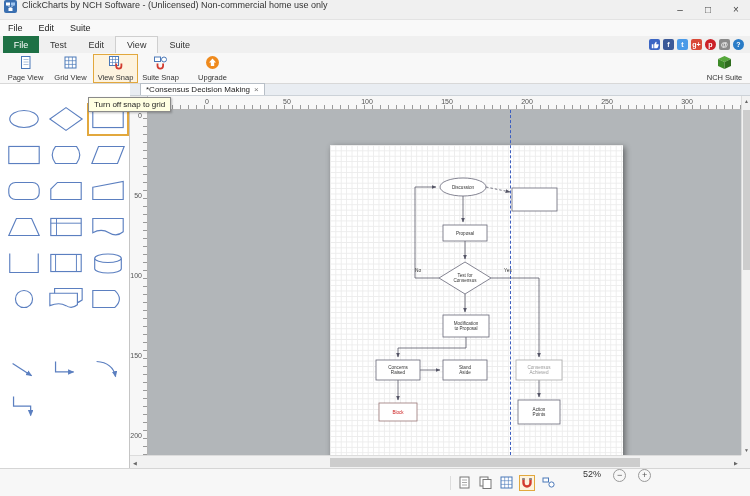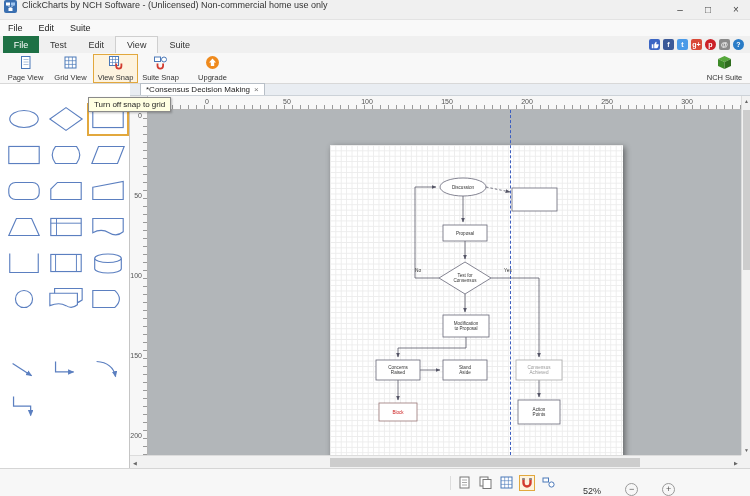--- a/index.html
+++ b/index.html
@@ -69,21 +69,21 @@
 .hthumb{position:absolute;left:200px;top:2px;width:310px;height:9px;background:#cdcdcd}
 .harrow{position:absolute;top:0;width:10px;height:13px;font-size:5px;color:#666;display:flex;align-items:center;justify-content:center}
 .scroll-corner{position:absolute;left:741px;top:455px;width:9px;height:13px;background:#f2f2f2}
 
 .statusbar{position:absolute;left:0;top:468px;width:750px;height:28px;background:#f7f7f7;border-top:1px solid #d5d5d5}
 .sb-msg{position:absolute;left:5px;top:0;height:100%;display:flex;align-items:center;font-size:9px;color:#222}
 .sb-icons{position:absolute;left:450px;top:0;height:100%;display:flex;align-items:center;gap:5px}
 .sbi{width:16px;height:16px;display:flex;align-items:center;justify-content:center;border:1px solid transparent}
 .sbi.active{background:#fdf3df;border-color:var(--selection-orange)}
 .sb-sep{width:1px;height:14px;background:#ddd}
-.sb-zoom{position:absolute;left:583px;top:0;height:100%;display:flex;align-items:flex-end;gap:24px}
+.sb-zoom{position:absolute;left:583px;top:0;height:100%;display:flex;align-items:flex-start;gap:12px}
 .zoom-pct{font-size:9px;color:#333}
 .zbtn{width:13px;height:13px;border:1px solid #9a9a9a;border-radius:50%;display:flex;align-items:center;justify-content:center;font-size:9px;color:#555;line-height:1}
 
 .tooltip{position:absolute;left:88px;top:97px;height:15px;background:#ffffe1;border:1px solid #8a8a8a;display:flex;align-items:center;padding:0 5px;font-size:8px;color:#222;z-index:60;box-shadow:1px 1px 2px rgba(0,0,0,.25)}
 </style>
 </head>
 <body>
 
 <div class="app">
 

